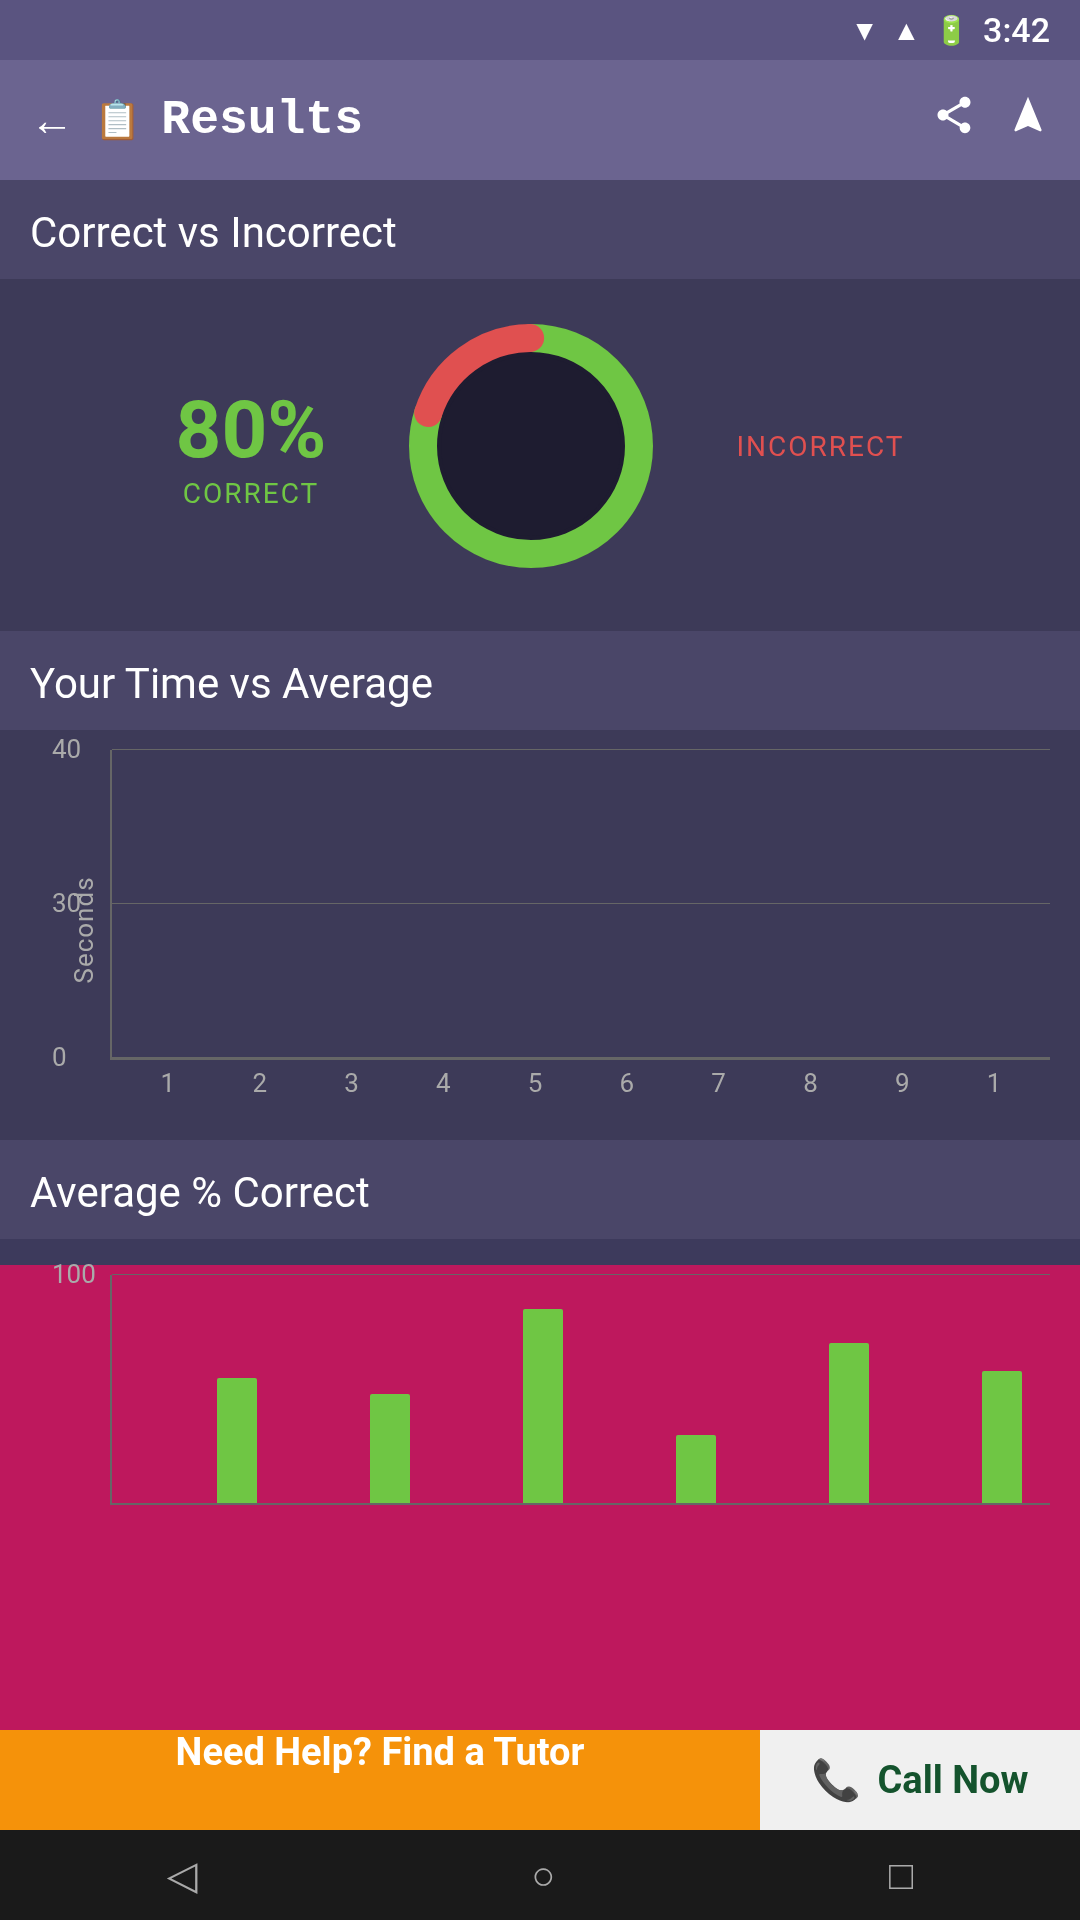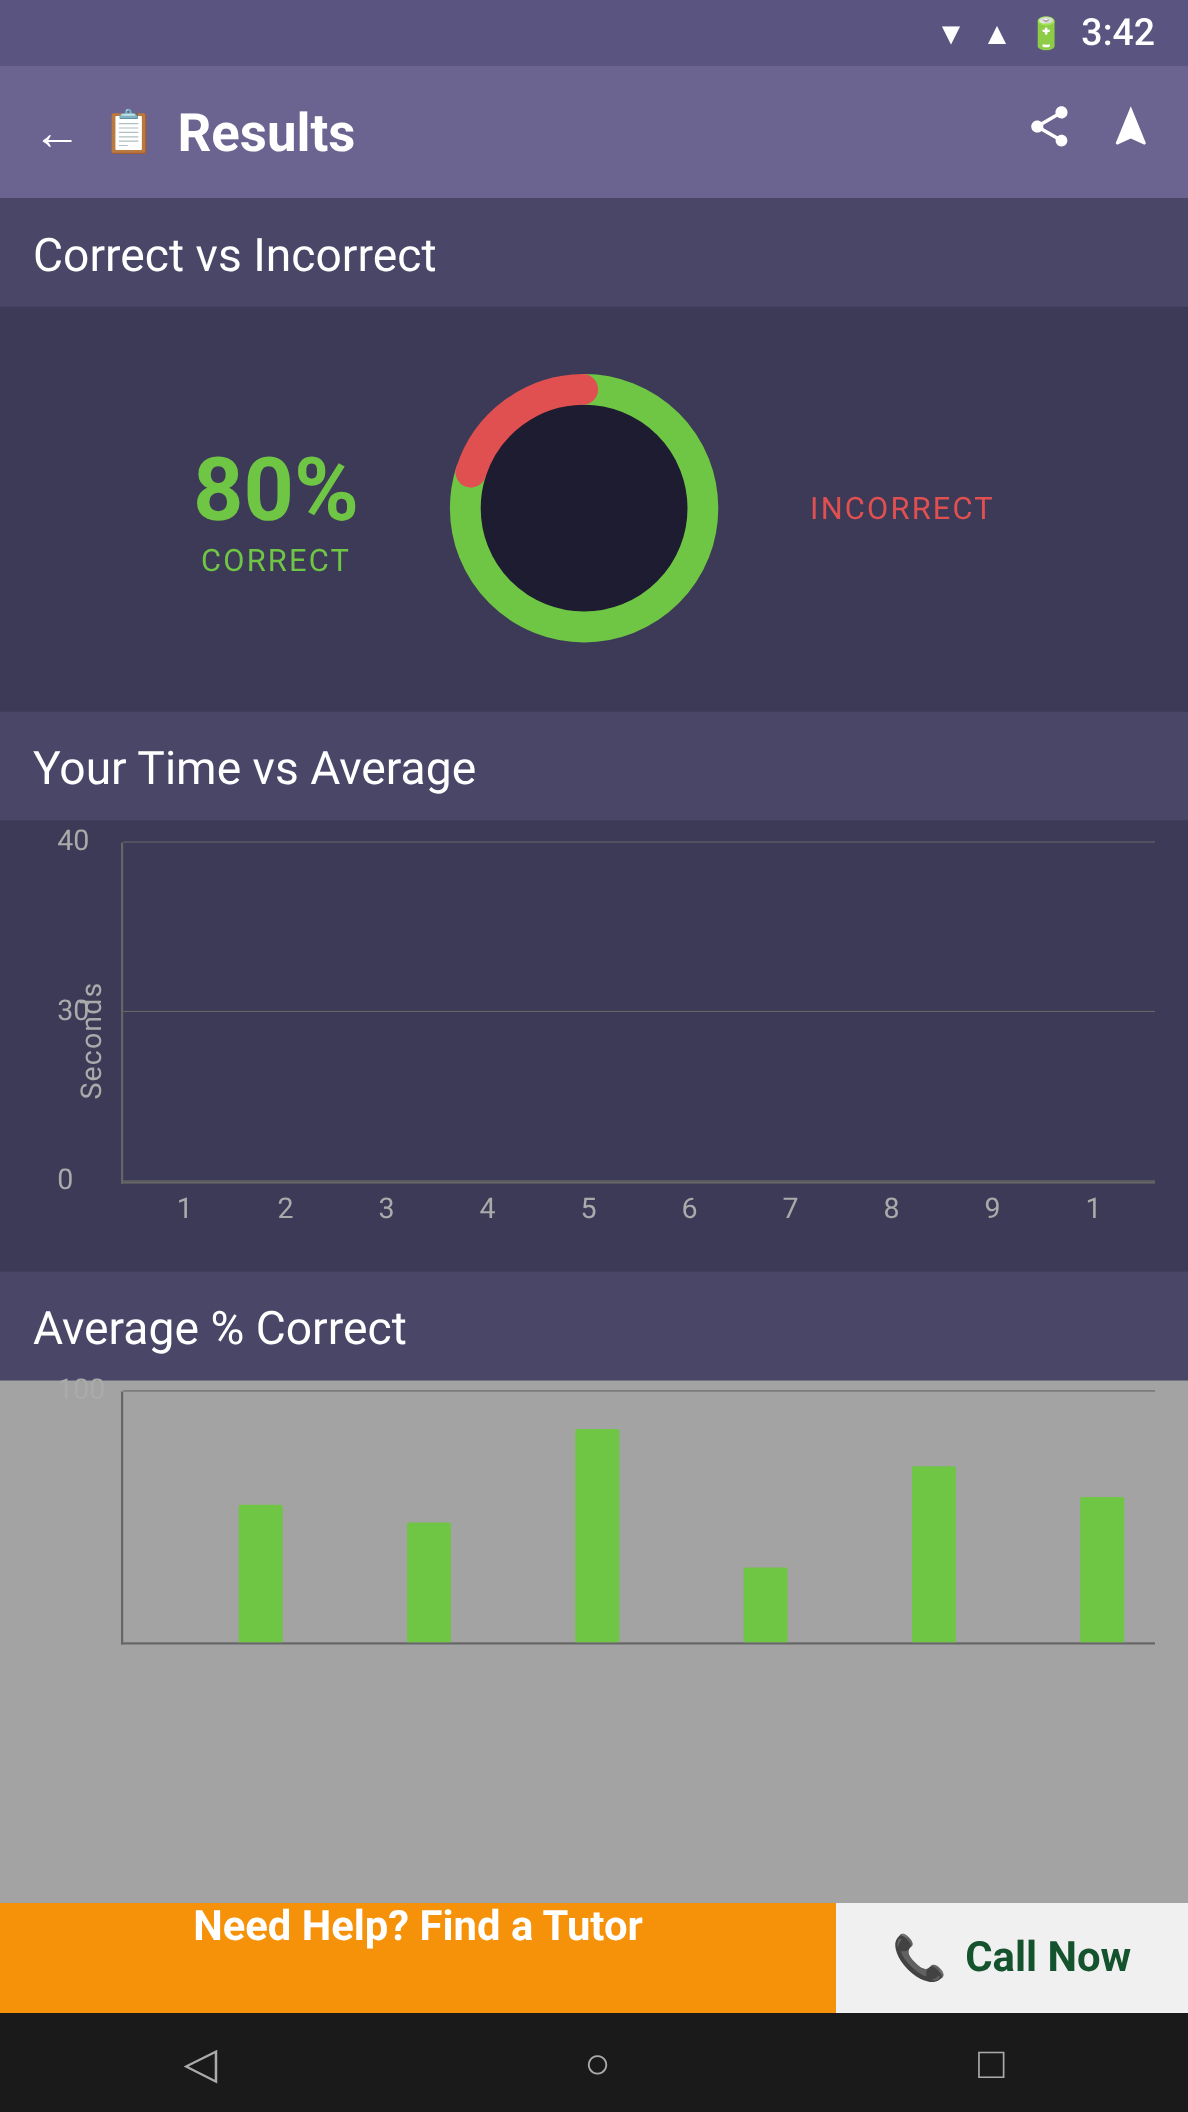--- a/index.html
+++ b/index.html
@@ -57,41 +57,42 @@
     .doc-icon {
       color: white;
       font-size: 38px;
       margin-right: 20px;
     }
     .app-title {
       color: white;
       font-size: 48px;
       font-weight: bold;
       flex: 1;
+      font-family: Liberation Mono, monospace;
     }
     .share-icon, .nav-icon {
       color: white;
       font-size: 44px;
       margin-left: 30px;
       cursor: pointer;
     }
 
     
     .section-title {
       background: #4a4668;
       padding: 28px 30px 22px;
       color: white;
       font-size: 42px;
       font-weight: 400;
     }
 
     
     .donut-section {
       background: #3d3a58;
-      padding: 38px 30px 40px;
+      padding: 22px 30px 40px;
       display: flex;
       align-items: center;
       justify-content: center;
       gap: 60px;
     }
     .correct-label {
       text-align: center;
     }
     .correct-pct {
       color: #6fc644;
@@ -195,22 +196,23 @@
       position: absolute;
       bottom: -40px;
       left: 50%;
       transform: translateX(-50%);
       color: #aaa;
       font-size: 26px;
     }
 
     
     .avg-section {
-      background: #a3a3a3;
+      background: #be185d;
       flex: 1;
+      margin-top: 26px;
     }
     .avg-chart-wrapper {
       position: relative;
       height: 250px;
       padding-left: 80px;
       padding-bottom: 20px;
       margin: 10px 30px 0;
     }
     .avg-chart-area {
       position: relative;

